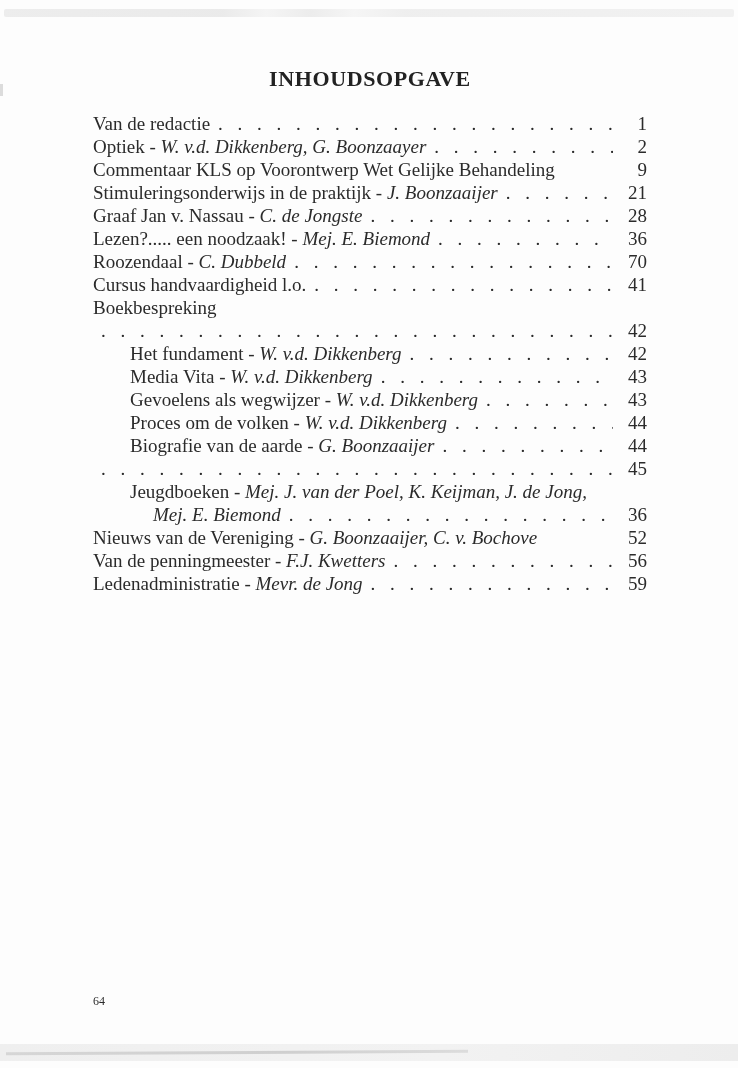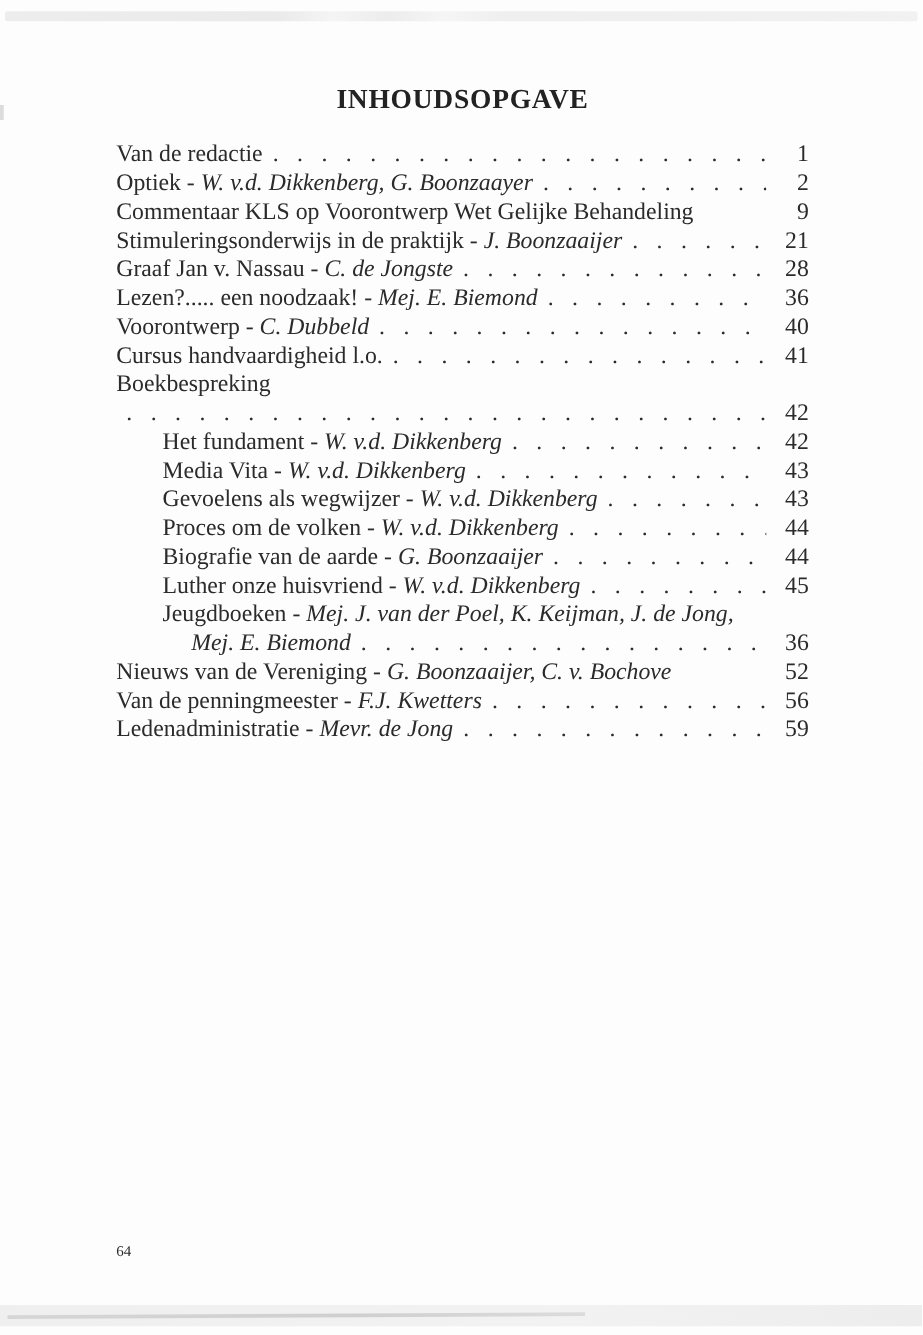--- a/index.html
+++ b/index.html
@@ -141,23 +141,23 @@
       <span class="pagenum">28</span>
     </div>
 
     <div class="toc-row">
       <span class="entry-text"><span>Lezen?..... een noodzaak! - </span><span class="authors">Mej. E. Biemond</span></span>
       <span class="leader">. . . . . . . . . . . . . . . . . . . . . . . . . . . . . . . . . . . . . . . . . . . . . . . . . . . . . . . . . . . . . . . . . . . . . . . . . . . .</span>
       <span class="pagenum">36</span>
     </div>
 
     <div class="toc-row">
-      <span class="entry-text"><span>Voorontwerp - </span><span class="authors">C. Dubbeld</span></span>
-      <span class="leader">. . . . . . . . . . . . . . . . . . . . . . . . . . . . . . . . . . . . . . . . . . . . . . . . . . . . . . . . . . . . . . . . . . . . . . . . . . . .</span>
-      <span class="pagenum">40</span>
+      <span class="entry-text"><span>Roozendaal - </span><span class="authors">C. Dubbeld</span></span>
+      <span class="leader">. . . . . . . . . . . . . . . . . . . . . . . . . . . . . . . . . . . . . . . . . . . . . . . . . . . . . . . . . . . . . . . . . . . . . . . . . . . .</span>
+      <span class="pagenum">70</span>
     </div>
 
     <div class="toc-row">
       <span class="entry-text"><span>Cursus handvaardigheid l.o.</span><span class="authors"></span></span>
       <span class="leader">. . . . . . . . . . . . . . . . . . . . . . . . . . . . . . . . . . . . . . . . . . . . . . . . . . . . . . . . . . . . . . . . . . . . . . . . . . . .</span>
       <span class="pagenum">41</span>
     </div>
 
     <div class="toc-row no-leader">
       <span class="entry-text"><span>Boekbespreking</span><span class="authors"></span></span>
@@ -194,21 +194,20 @@
       <span class="pagenum">44</span>
     </div>
 
     <div class="toc-row ind-1">
       <span class="entry-text"><span>Biografie van de aarde - </span><span class="authors">G. Boonzaaijer</span></span>
       <span class="leader">. . . . . . . . . . . . . . . . . . . . . . . . . . . . . . . . . . . . . . . . . . . . . . . . . . . . . . . . . . . . . . . . . . . . . . . . . . . .</span>
       <span class="pagenum">44</span>
     </div>
 
     <div class="toc-row ind-1">
-      <span class="entry-text"><span>Luther onze huisvriend - </span><span class="authors">W. v.d. Dikkenberg</span></span>
       <span class="leader">. . . . . . . . . . . . . . . . . . . . . . . . . . . . . . . . . . . . . . . . . . . . . . . . . . . . . . . . . . . . . . . . . . . . . . . . . . . .</span>
       <span class="pagenum">45</span>
     </div>
 
     <div class="toc-row ind-1 no-leader">
       <span class="entry-text"><span>Jeugdboeken - </span><span class="authors">Mej. J. van der Poel, K. Keijman, J. de Jong,</span></span>
       <span class="leader">. . . . . . . . . . . . . . . . . . . . . . . . . . . . . . . . . . . . . . . . . . . . . . . . . . . . . . . . . . . . . . . . . . . . . . . . . . . .</span>
       <span class="pagenum"></span>
     </div>
 

